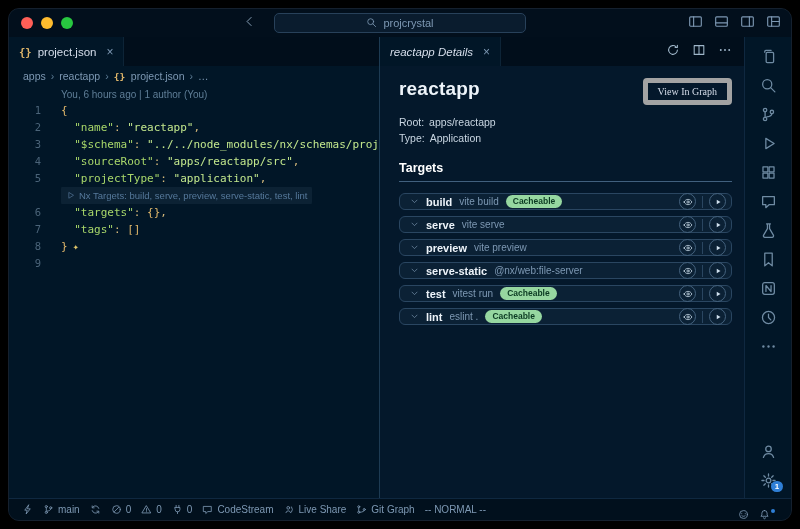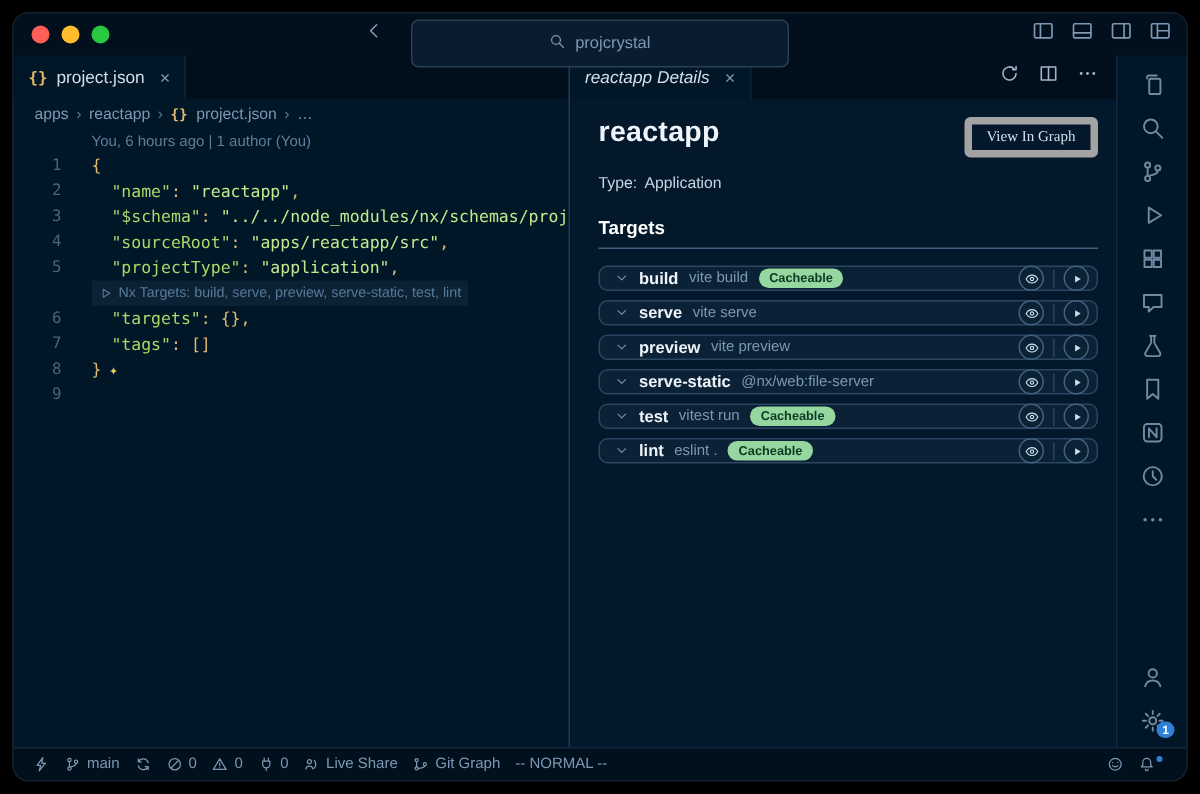--- a/index.html
+++ b/index.html
@@ -8,21 +8,21 @@
   .window{position:absolute;left:8px;top:8px;width:784px;height:513px;background:#011627;border-radius:11px;overflow:hidden;display:flex;flex-direction:column;border:1px solid #15202e}
 
   
   .titlebar{position:relative;height:28px;flex:none;background:#020f1c;display:flex;align-items:center}
   .traffic{display:flex;gap:8px;margin-left:12px}
   .tl{width:12px;height:12px;border-radius:50%}
   .tl.red{background:#ff5f57}.tl.yellow{background:#febc2e}.tl.green{background:#28c840}
   .nav-arrows{position:absolute;left:234px;top:0;height:100%;display:flex;align-items:center;gap:16px;color:#8aa2b8}
   .nav-arrows .dim{color:#47637d}
   .nav-arrows svg{width:13px;height:13px}
-  .cmd-center{position:absolute;left:50%;top:4px;transform:translateX(-50%);width:252px;height:32px;background:#0a1c2e;border:1px solid #28415a;border-radius:5px;display:flex;align-items:center;justify-content:center;gap:6px;color:#7d98b3;font-size:11px}
+  .cmd-center{position:absolute;left:50%;top:4px;transform:translateX(-50%);width:252px;height:20px;background:#0a1c2e;border:1px solid #28415a;border-radius:5px;display:flex;align-items:center;justify-content:center;gap:6px;color:#7d98b3;font-size:11px}
   .cmd-center svg{width:11px;height:11px}
   .win-icons{position:absolute;right:10px;top:0;height:100%;display:flex;align-items:center;gap:11px;color:#7d98b3}
   .win-icons svg{width:15px;height:15px}
 
   
   .main{flex:1;display:flex;min-height:0}
   .editor-area{flex:1;display:flex;min-width:0}
   .group{display:flex;flex-direction:column;min-width:0}
   .group-left{width:370px;flex:none}
   .group-right{flex:1;border-left:1px solid #1d3b53}
@@ -75,21 +75,21 @@
   .icon-btn svg{width:10px;height:10px}
 
   
   .activitybar{width:47px;flex:none;border-left:1px solid #0f2840;display:flex;flex-direction:column;align-items:center;padding:5px 0 3px}
   .ab-item{width:46px;height:29px;display:flex;align-items:center;justify-content:center;color:#6f8ba3;position:relative;cursor:pointer}
   .ab-item svg{width:17px;height:17px}
   .ab-spacer{flex:1}
   .ab-badge{position:absolute;right:8px;bottom:3px;background:#2f7fd6;color:#fff;font-size:8px;font-weight:700;border-radius:8px;min-width:12px;text-align:center;line-height:11px;padding:0 2px}
 
   
-  .statusbar{height:22px;flex:none;background:#01101d;border-top:1px solid #0f2840;display:flex;align-items:center;padding:0 8px;font-size:10px;color:#7d98b3}
+  .statusbar{height:22px;flex:none;background:#01101d;border-top:1px solid #0f2840;display:flex;align-items:flex-end;padding:0 8px;font-size:10px;color:#7d98b3}
   .sb-item{display:flex;align-items:center;gap:4px;padding:0 5px;height:100%;white-space:nowrap;cursor:pointer}
   .sb-item svg{width:11px;height:11px}
   .sb-right{margin-left:auto;display:flex;align-items:center}
   .sb-dot{width:4px;height:4px;border-radius:50%;background:#2f7fd6;position:relative;top:-4px;left:-3px}
 
   svg{fill:none;stroke:currentColor;stroke-width:1.2;stroke-linecap:round;stroke-linejoin:round}
 </style>
 </head>
 <body>
 
@@ -196,20 +196,21 @@
                     <circle cx="12.8" cy="8" r="1.1" fill="currentColor" stroke="none"></circle>
                   </svg></span>
           </div>
         </div>
         <div class="webview">
           <div class="panel-head">
             <div class="panel-title">reactapp</div>
             <button class="vig">View In Graph</button>
           </div>
           <div class="meta">
+            <div><span class="lbl">Root:</span><span class="val">apps/reactapp</span></div>
             <div><span class="lbl">Type:</span><span class="val">Application</span></div>
           </div>
           <div class="targets-h">Targets</div>
           <div id="target-rows">
                 <div class="target-row">
                   <span class="t-chev">
                     <svg viewBox="0 0 16 16">
                       <path d="m3.5 5.5 4.5 4.5 4.5-4.5"></path>
                     </svg>
                   </span>
@@ -502,20 +503,26 @@
             <span>0</span>
           </span>
           <span class="sb-item">
             <svg viewBox="0 0 16 16">
               <path d="M6 2v3M10 2v3M4.5 5h7v3a3.5 3.5 0 0 1-7 0zM8 11.5V14"></path>
             </svg>
             <span>0</span>
           </span>
           <span class="sb-item">
             <svg viewBox="0 0 16 16">
+              <path d="M2.5 3.5h11v7.5H8.5L5.5 13.8v-2.8h-3z"></path>
+            </svg>
+            <span>CodeStream</span>
+          </span>
+          <span class="sb-item">
+            <svg viewBox="0 0 16 16">
               <circle cx="6.2" cy="5.6" r="2"></circle>
               <path d="M2.8 12.6a3.5 3.5 0 0 1 6.8 0M11 4.2a6.5 6.5 0 0 1 0 7.6"></path>
             </svg>
             <span>Live Share</span>
           </span>
           <span class="sb-item">
             <svg viewBox="0 0 16 16">
               <circle cx="4" cy="4" r="1.5"></circle>
               <circle cx="4" cy="12" r="1.5"></circle>
               <circle cx="12" cy="8" r="1.5"></circle>

